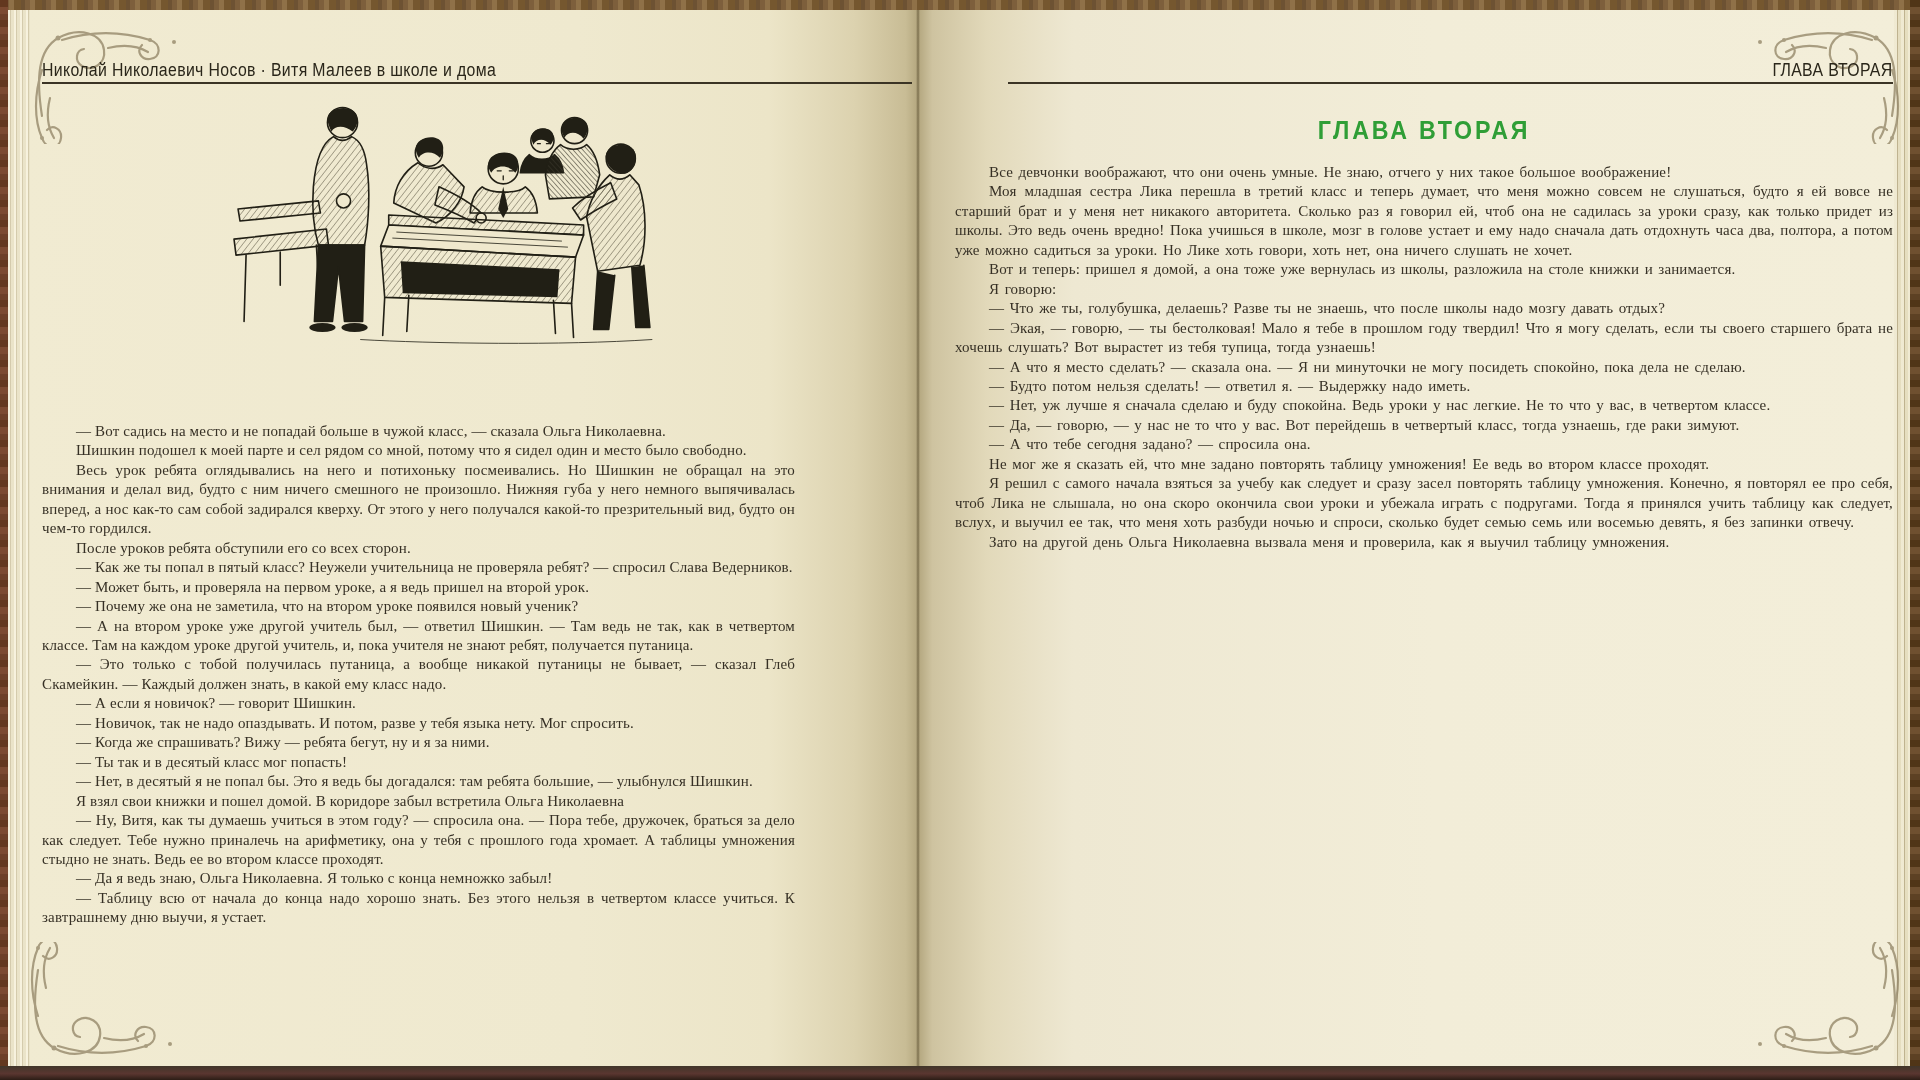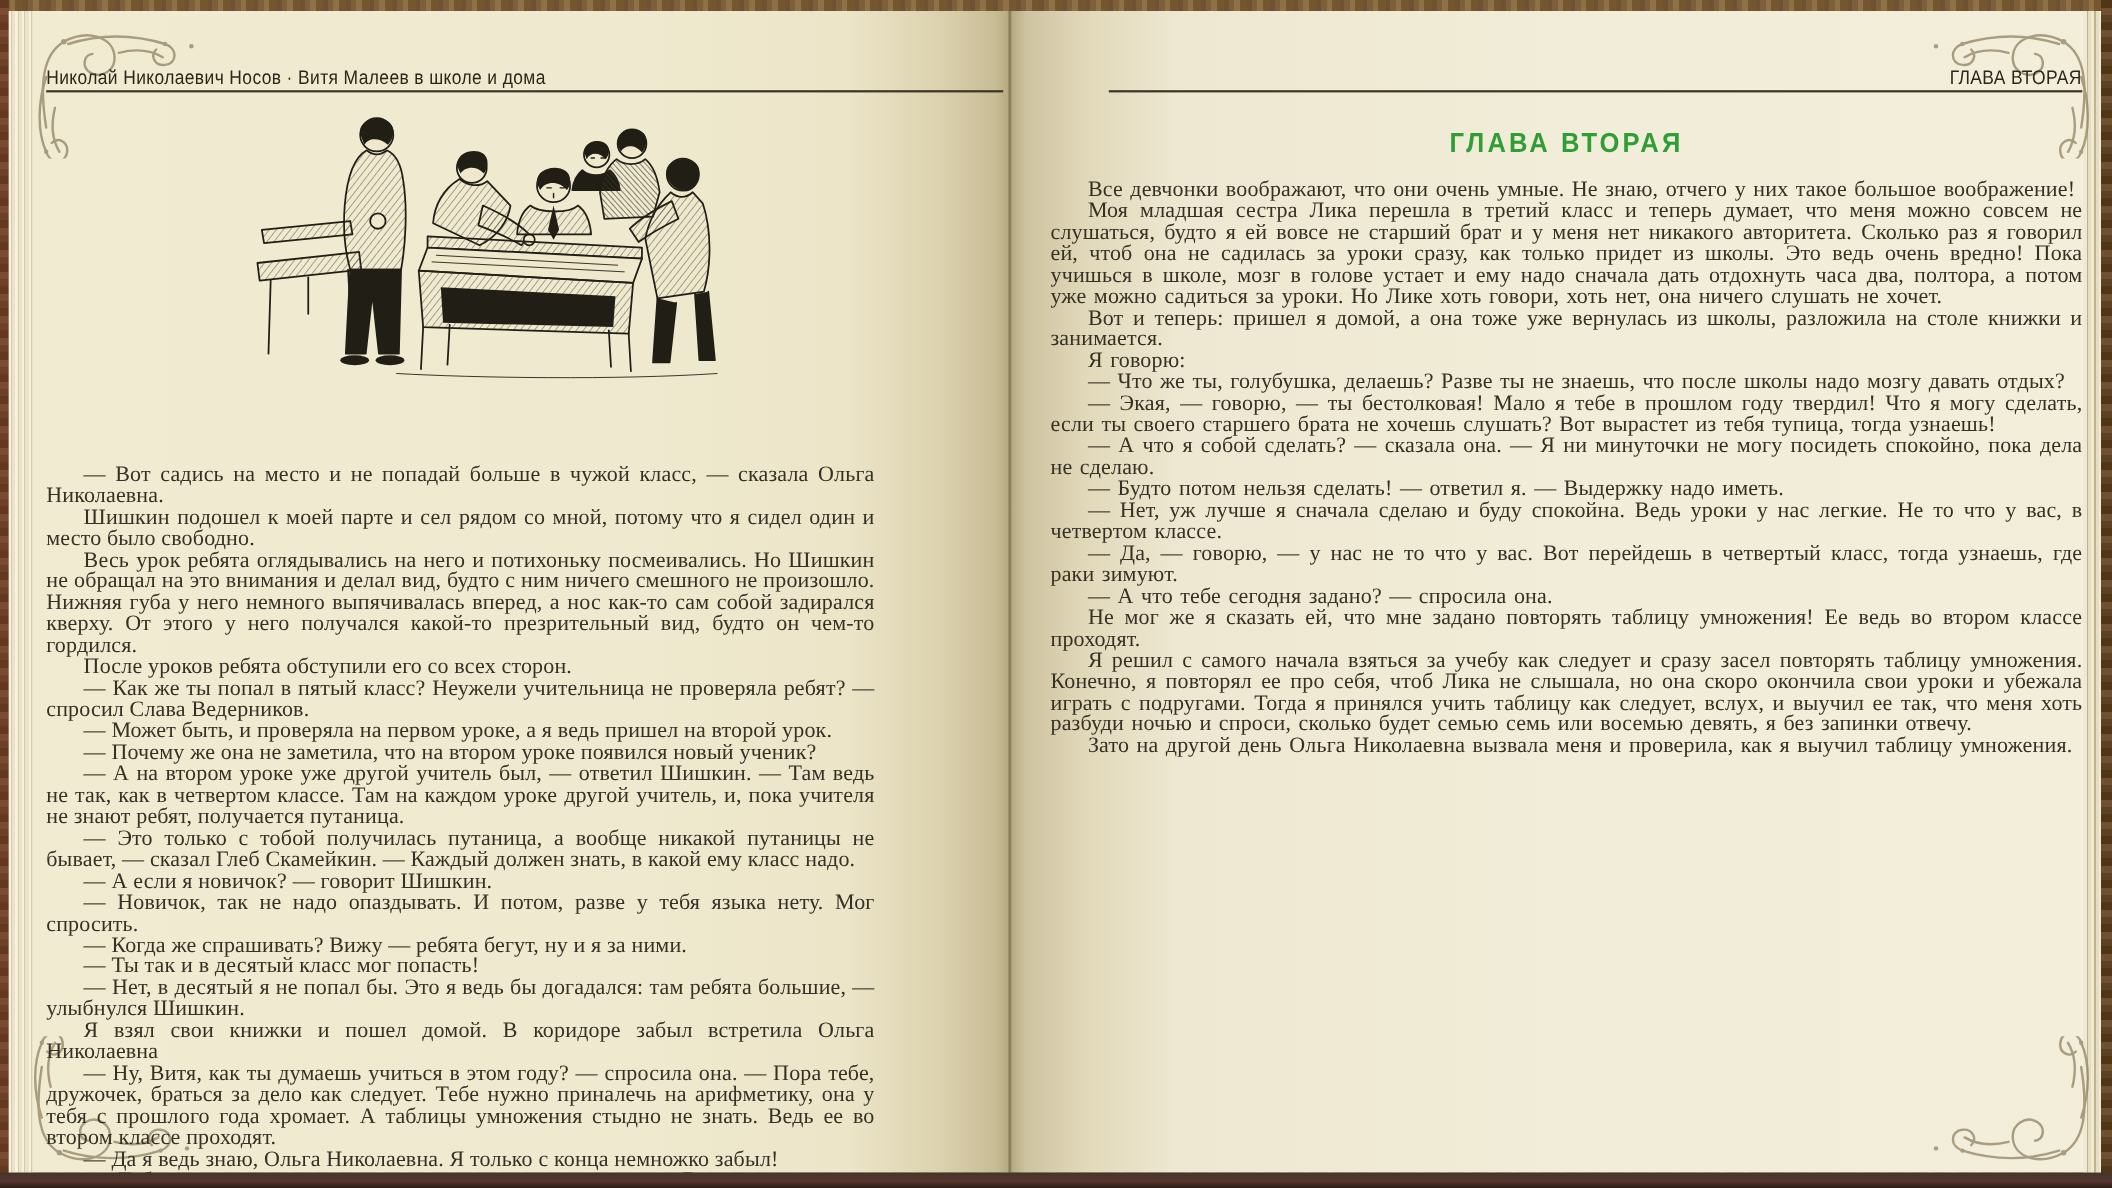--- a/index.html
+++ b/index.html
@@ -60,21 +60,21 @@
   
   .chapter-title{
     position:absolute;left:947px;top:106px;width:938px;margin:0;
     text-align:center;font-size:25px;font-weight:bold;letter-spacing:3px;
     color:#2f9e36;transform:scaleX(.93);
   }
 
   
   .body-copy{
     position:absolute;font-family:"Liberation Serif","DejaVu Serif",serif;
-    font-size:20px;line-height:19.45px;color:#363025;text-align:justify;
+    font-size:15px;line-height:19.45px;color:#363025;text-align:justify;
     letter-spacing:.15px;hyphens:auto;-webkit-hyphens:auto;
   }
   .body-copy p{margin:0;text-indent:34px;}
   .body-left{left:34px;top:412px;width:753px;}
   .body-right{left:947px;top:153px;width:938px;word-spacing:1.6px;}
 
   .illustration{position:absolute;left:222px;top:78px;width:442px;height:262px;}
   .illustration svg{width:100%;height:100%;}
   .hidden-defs{position:absolute;width:0;height:0;overflow:hidden;}
 </style>
@@ -214,21 +214,21 @@
 
     <h2 class="chapter-title">ГЛАВА ВТОРАЯ</h2>
 
     <div class="body-copy body-right" lang="ru">
         <p>Все девчонки воображают, что они очень умные. Не знаю, отчего у них такое большое воображение!</p>
         <p>Моя младшая сестра Лика перешла в третий класс и теперь думает, что меня можно совсем не слушаться, будто я ей вовсе не старший брат и у меня нет никакого авторитета. Сколько раз я говорил ей, чтоб она не садилась за уроки сразу, как только придет из школы. Это ведь очень вредно! Пока учишься в школе, мозг в голове устает и ему надо сначала дать отдохнуть часа два, полтора, а потом уже можно садиться за уроки. Но Лике хоть говори, хоть нет, она ничего слушать не хочет.</p>
         <p>Вот и теперь: пришел я домой, а она тоже уже вернулась из школы, разложила на столе книжки и занимается.</p>
         <p>Я говорю:</p>
         <p>— Что же ты, голубушка, делаешь? Разве ты не знаешь, что после школы надо мозгу давать отдых?</p>
         <p>— Экая, — говорю, — ты бестолковая! Мало я тебе в прошлом году твердил! Что я могу сделать, если ты своего старшего брата не хочешь слушать? Вот вырастет из тебя тупица, тогда узнаешь!</p>
-        <p>— А что я собой сделать? — сказала она. — Я ни минуточки не могу посидеть спокойно, пока дела не сделаю.</p>
+        <p>— А что я место сделать? — сказала она. — Я ни минуточки не могу посидеть спокойно, пока дела не сделаю.</p>
         <p>— Будто потом нельзя сделать! — ответил я. — Выдержку надо иметь.</p>
         <p>— Нет, уж лучше я сначала сделаю и буду спокойна. Ведь уроки у нас легкие. Не то что у вас, в четвертом классе.</p>
         <p>— Да, — говорю, — у нас не то что у вас. Вот перейдешь в четвертый класс, тогда узнаешь, где раки зимуют.</p>
         <p>— А что тебе сегодня задано? — спросила она.</p>
         <p>Не мог же я сказать ей, что мне задано повторять таблицу умножения! Ее ведь во втором классе проходят.</p>
         <p>Я решил с самого начала взяться за учебу как следует и сразу засел повторять таблицу умножения. Конечно, я повторял ее про себя, чтоб Лика не слышала, но она скоро окончила свои уроки и убежала играть с подругами. Тогда я принялся учить таблицу как следует, вслух, и выучил ее так, что меня хоть разбуди ночью и спроси, сколько будет семью семь или восемью девять, я без запинки отвечу.</p>
         <p>Зато на другой день Ольга Николаевна вызвала меня и проверила, как я выучил таблицу умножения.</p>
       </div>
   </div>
 

